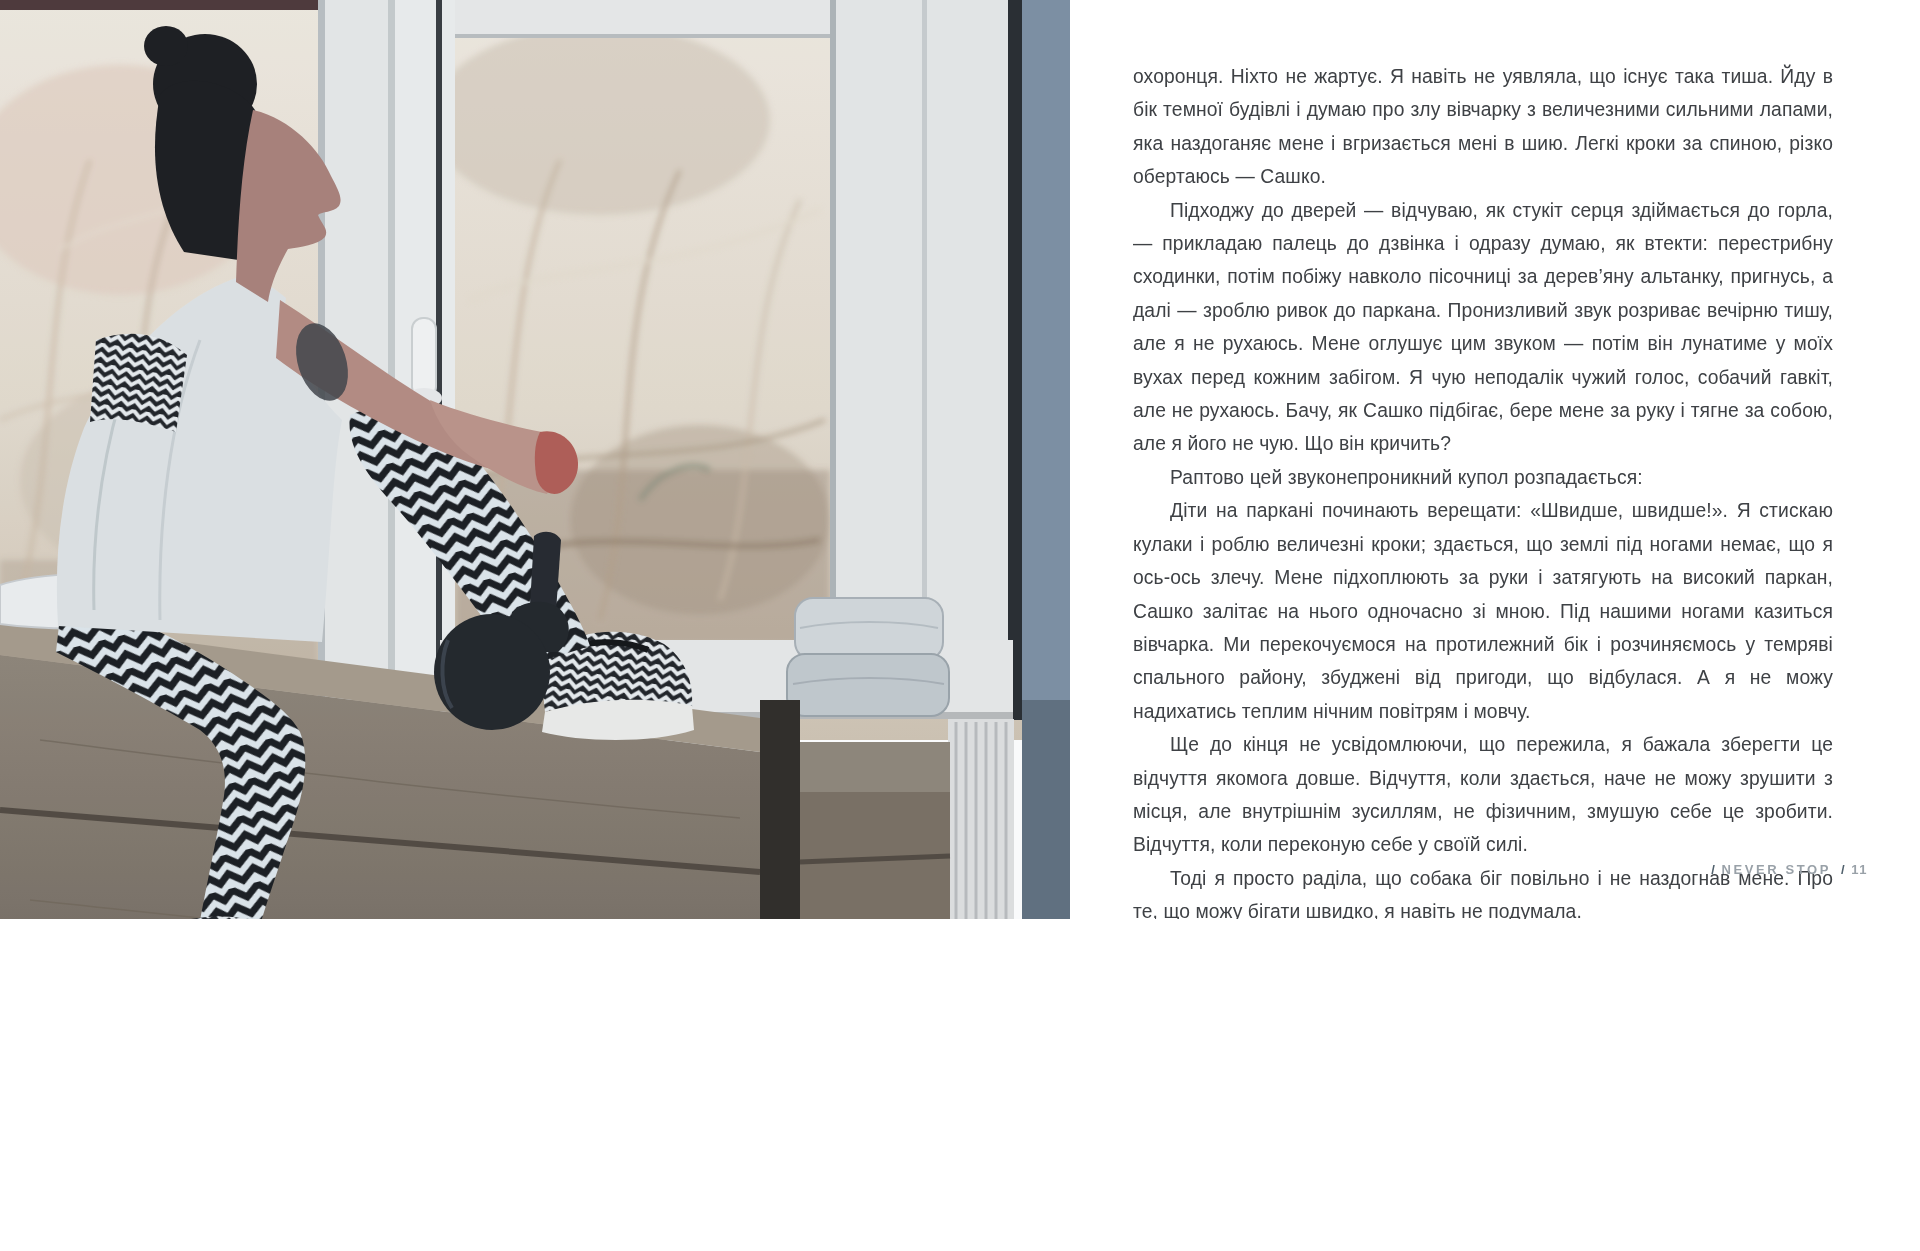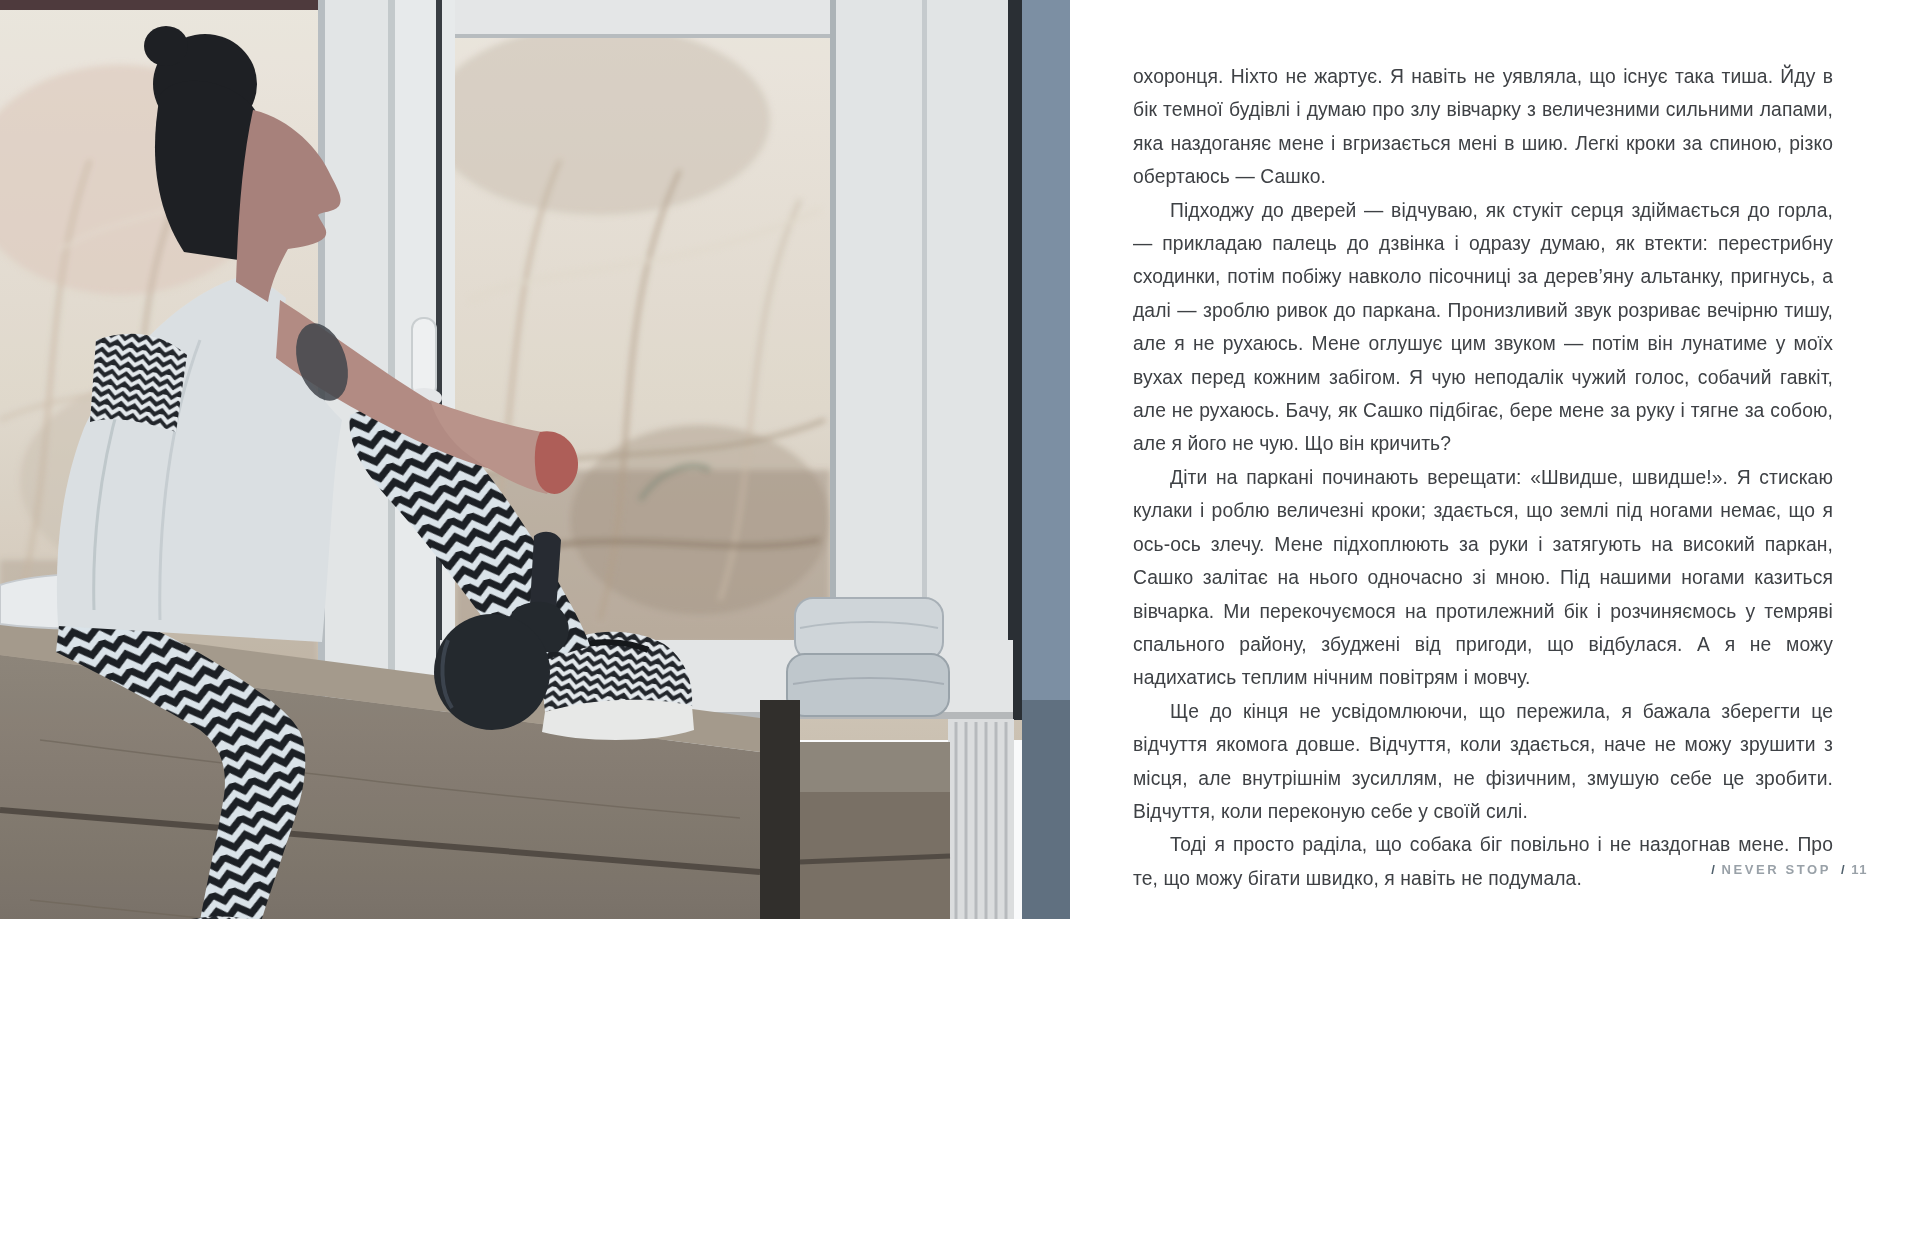--- a/index.html
+++ b/index.html
@@ -197,20 +197,21 @@
         <path d="M 180,930 C 210,920 245,922 272,934" stroke="#0d0f12" stroke-width="6" fill="none"></path>
       </g>
 
       <rect x="0" y="0" width="1070" height="1251" fill="#9fb0bd" opacity="0.06"></rect>
     </svg>
   </div>
 
   <div class="textcol">
       <p class="para">охоронця. Ніхто не жартує. Я навіть не уявляла, що існує така тиша. Йду в бік темної будівлі і думаю про злу вівчарку з величезними сильними лапами, яка наздоганяє мене і вгризається мені в шию. Легкі кроки за спиною, різко обертаюсь — Сашко.</p>
       <p class="para indent">Підходжу до дверей — відчуваю, як стукіт серця здіймається до горла, — прикладаю палець до дзвінка і одразу думаю, як втекти: перестрибну сходинки, потім побіжу навколо пісочниці за дерев’яну альтанку, пригнусь, а далі — зроблю ривок до паркана. Пронизливий звук розриває вечірню тишу, але я не рухаюсь. Мене оглушує цим звуком — потім він лунатиме у моїх вухах перед кожним забігом. Я чую неподалік чужий голос, собачий гавкіт, але не рухаюсь. Бачу, як Сашко підбігає, бере мене за руку і тягне за собою, але я його не чую. Що він кричить?</p>
+      <p class="para indent">Раптово цей звуконепроникний купол розпадається:</p>
       <p class="para indent">Діти на паркані починають верещати: «Швидше, швидше!». Я стискаю кулаки і роблю величезні кроки; здається, що землі під ногами немає, що я ось-ось злечу. Мене підхоплюють за руки і затягують на високий паркан, Сашко залітає на нього одночасно зі мною. Під нашими ногами казиться вівчарка. Ми перекочуємося на протилежний бік і розчиняємось у темряві спального району, збуджені від пригоди, що відбулася. А я не можу надихатись теплим нічним повітрям і мовчу.</p>
       <p class="para indent">Ще до кінця не усвідомлюючи, що пережила, я бажала зберегти це відчуття якомога довше. Відчуття, коли здається, наче не можу зрушити з місця, але внутрішнім зусиллям, не фізичним, змушую себе це зробити. Відчуття, коли переконую себе у своїй силі.</p>
       <p class="para indent">Тоді я просто раділа, що собака біг повільно і не наздогнав мене. Про те, що можу бігати швидко, я навіть не подумала.</p>
     </div>
 
   <div class="footer">
     <span class="sl">/</span><span>NEVER STOP</span>
     <span class="sl">/</span><span class="num">11</span>
   </div>
 

